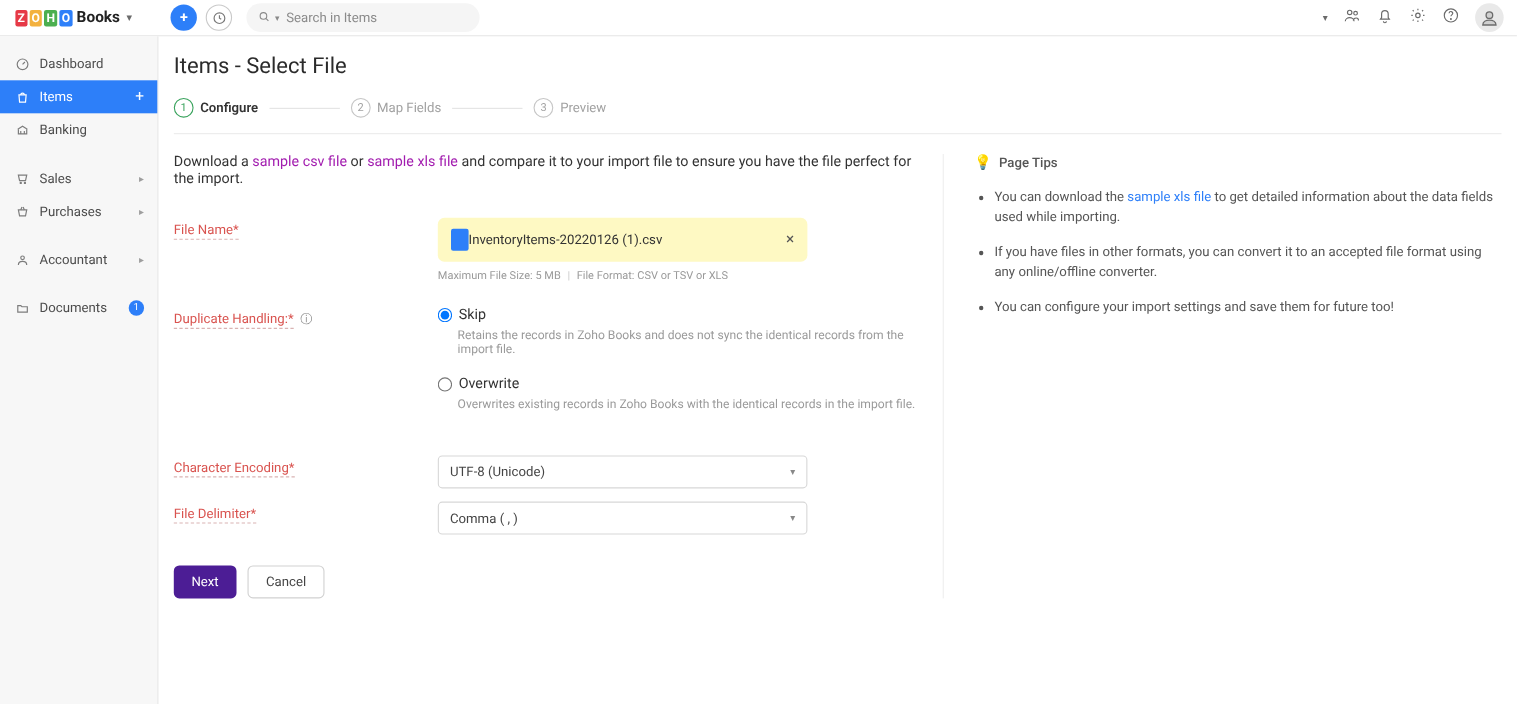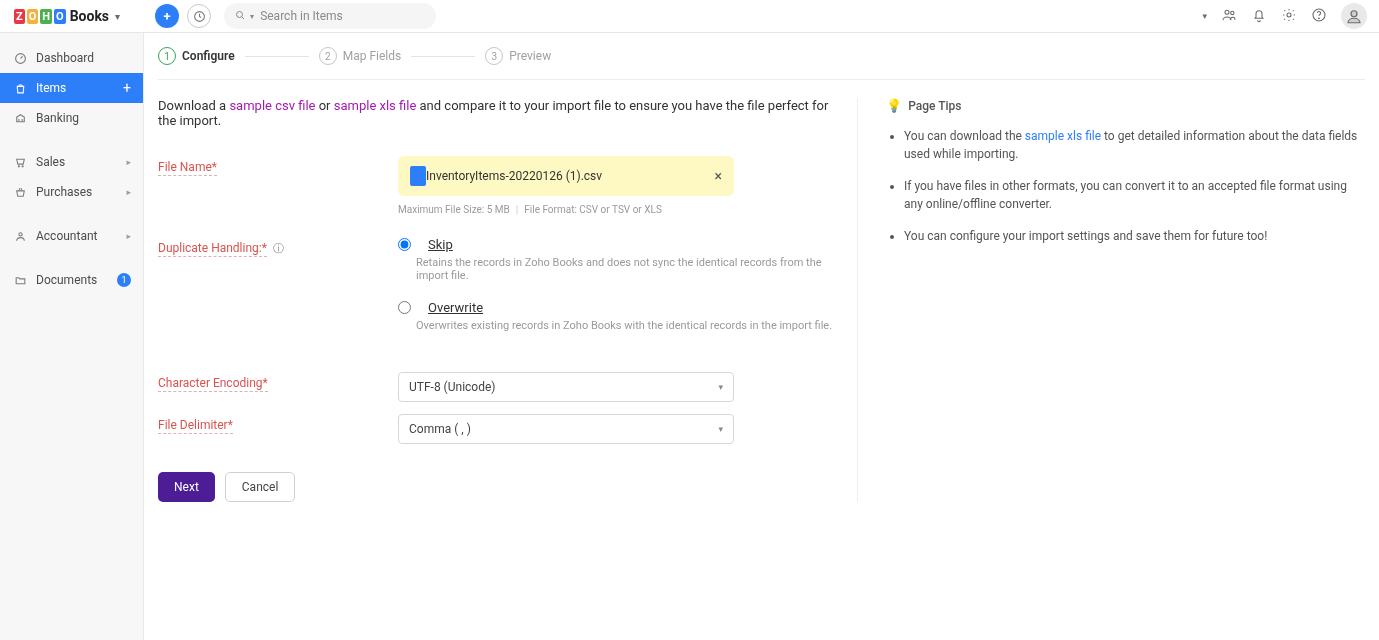--- a/index.html
+++ b/index.html
@@ -61,21 +61,21 @@
   .flabel .info { color:#888; margin-left:3px; font-size:11px;}
   .form-row .fctrl { flex:1; }
 
   .filebox { background:#fef9c3; border-radius:6px; padding:10px 12px; width:336px; display:flex; align-items:center; font-size:12px; color:#333;}
   .filebox .fileicon { width:16px; height:20px; background:#2d7ff9; border-radius:2px; position:relative;}
   .filebox .remove { margin-left:auto; color:#555; font-size:14px; cursor:pointer;}
   .file-meta { font-size:10px; color:#9a9a9a; margin-top:8px;}
   .file-meta .sep{ color:#ccc; margin:0 6px;}
 
   .rad-block { margin-bottom:18px;}
-  .rad-block label { font-size:13px; color:#333; display:flex; align-items:center; gap:17px;text-decoration:underline;}
+  .rad-block label { font-size:13px; color:#333; display:flex; align-items:center; gap:6px;}
   .rad-desc { font-size:11px; color:#9a9a9a; margin-left:18px; margin-top:4px;}
 
   .select { width:336px; height:30px; border:1px solid #d7d7d7; border-radius:4px; display:flex; align-items:center; justify-content:space-between; padding:0 10px; font-size:12px; color:#444; background:#fff;}
   .select .ar{ font-size:9px; color:#888;}
 
   .btn-row { display:flex; gap:10px; margin-top:28px;}
   .btn { height:30px; padding:0 16px; border-radius:5px; font-size:12px; display:flex; align-items:center; justify-content:center; cursor:pointer;}
   .btn-primary{ background:#4c1d95; color:#fff;}
   .btn-sec{ background:#fff; border:1px solid #d1d1d1; color:#444;}
 
@@ -236,20 +236,21 @@
               <path d="M4 7h5l2 2h9v9H4z"></path>
             </svg>
           </span>
         <span>Documents</span>
         <span class="badge">1</span>
       </li>
     </ul>
   </div>
 
   <div class="main">
+    <div class="page-title">Items - Select File</div>
 
     <div class="steps">
       <div class="step active">
         <span class="num">1</span>
           <span class="lbl">Configure</span>
       </div>
       <div class="step-line"></div>
       <div class="step">
         <span class="num">2</span>
           <span class="lbl">Map Fields</span>

